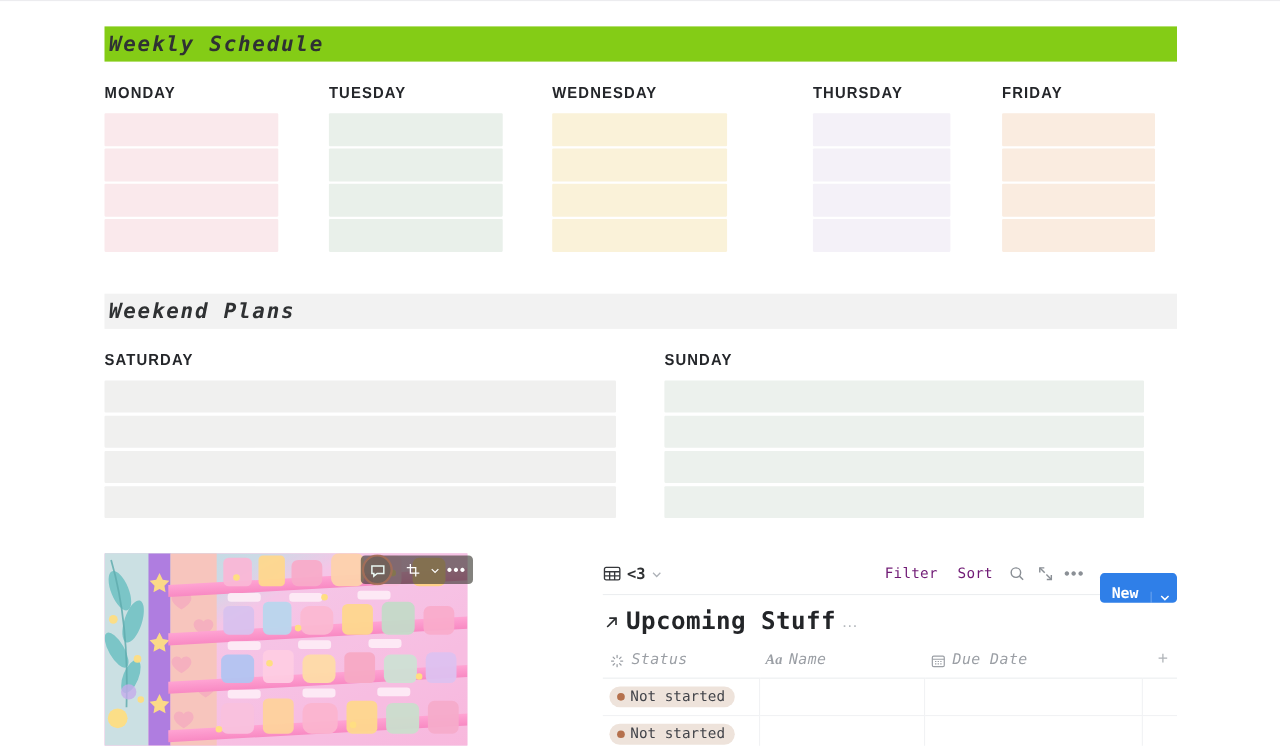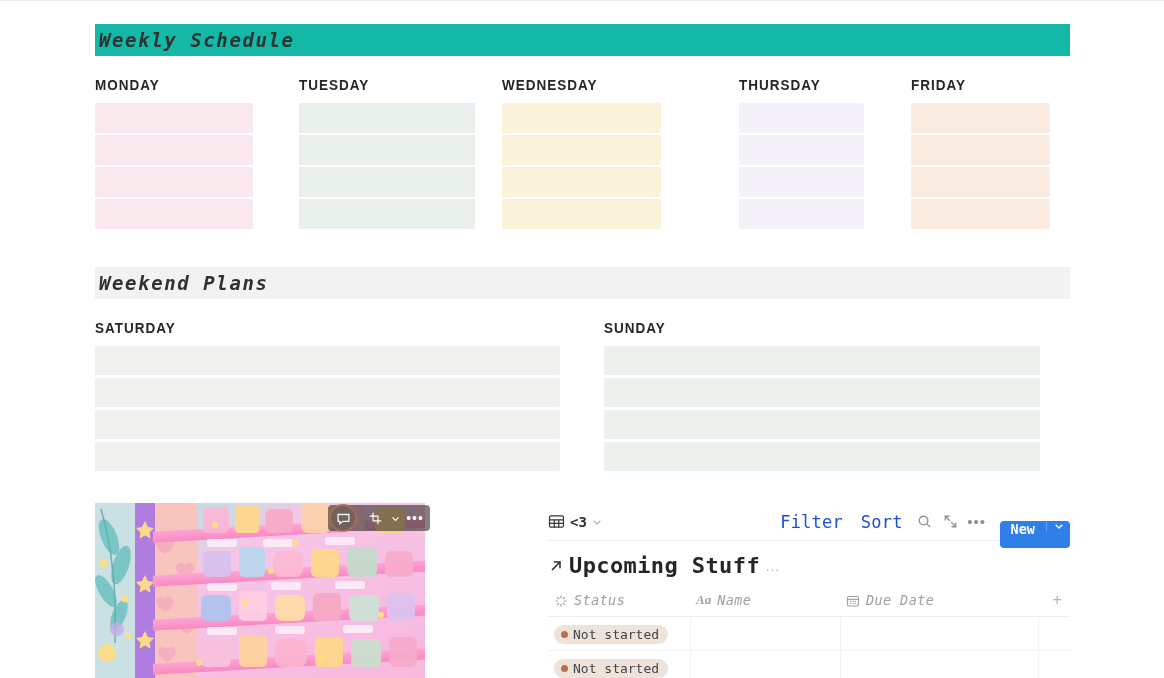--- a/index.html
+++ b/index.html
@@ -63,21 +63,21 @@
     white-space: nowrap;
     margin-bottom: 10px;
     transform: scaleX(0.93);
     transform-origin: left center;
   }
   .blocks { display: flex; flex-direction: column; gap: 2px; }
   .block { height: 30px; border-radius: 1px; }
 
   
   #col-monday    { top: 77px; left: 95px;  width: 158px; }
-  #col-tuesday   { top: 77px; left: 299px; width: 176px; }
+  #col-tuesday   { top: 77px; left: 299px; width: 158px; }
   #col-wednesday { top: 77px; left: 502px; width: 159px; }
   #col-thursday  { top: 77px; left: 707px; width: 157px; padding-left: 32px; }
   #col-friday    { top: 77px; left: 911px; width: 139px; }
 
   
   #col-saturday { top: 320px; left: 95px;  width: 465px; }
   #col-sunday   { top: 320px; left: 604px; width: 436px; }
   #col-saturday .block, #col-sunday .block { height: 29px; }
   #col-saturday .blocks, #col-sunday .blocks { gap: 3px; }
 
@@ -137,32 +137,32 @@
     display: flex; align-items: center; gap: 5px;
     padding: 2px 4px 2px 0;
   }
   .db-view-name {
     font-family: "DejaVu Sans Mono", monospace;
     font-size: 14px; font-weight: bold; color: #2f3133;
   }
   .db-toolbar-spacer { flex: 1; }
   .db-tool-text {
     font-family: "DejaVu Sans Mono", monospace;
-    font-size: 17px;
-    color: #1d4ed8;
+    font-size: 13px;
+    color: #701a75;
     padding: 0 9px;
     letter-spacing: 0.2px;
   }
   .db-tool-icon {
     width: 26px; height: 24px;
     display: flex; align-items: center; justify-content: center;
     color: #8b9096;
   }
   .btn-new {
-    display: flex; align-items: flex-start;
+    display: flex; align-items: flex-end;
     height: 27px;
     background: #2f7fe8;
     border-radius: 4px;
     margin-left: 10px;
     overflow: hidden;
     margin-top: 25px;
   }
   .btn-new .bn-label {
     display: flex; align-items: center;
     padding: 0 11px;
@@ -241,21 +241,21 @@
   }
   svg { display: block; }
 </style>
 </head>
 <body>
 
 <div class="page">
 
   <div class="top-hairline"></div>
 
-  <div class="section-banner" id="banner-weekly" style="background: #14b8a6;">
+  <div class="section-banner" id="banner-weekly" style="background: #84cc16;">
     <span class="banner-text">Weekly Schedule</span>
   </div>
 
   <div class="day-col" id="col-monday">
     <div class="day-label">MONDAY</div>
     <div class="blocks">
       <div class="block" style="background: rgb(250, 233, 236);"></div>
       <div class="block" style="background: rgb(250, 233, 236);"></div>
       <div class="block" style="background: rgb(250, 233, 236);"></div>
       <div class="block" style="background: rgb(250, 233, 236);"></div>

